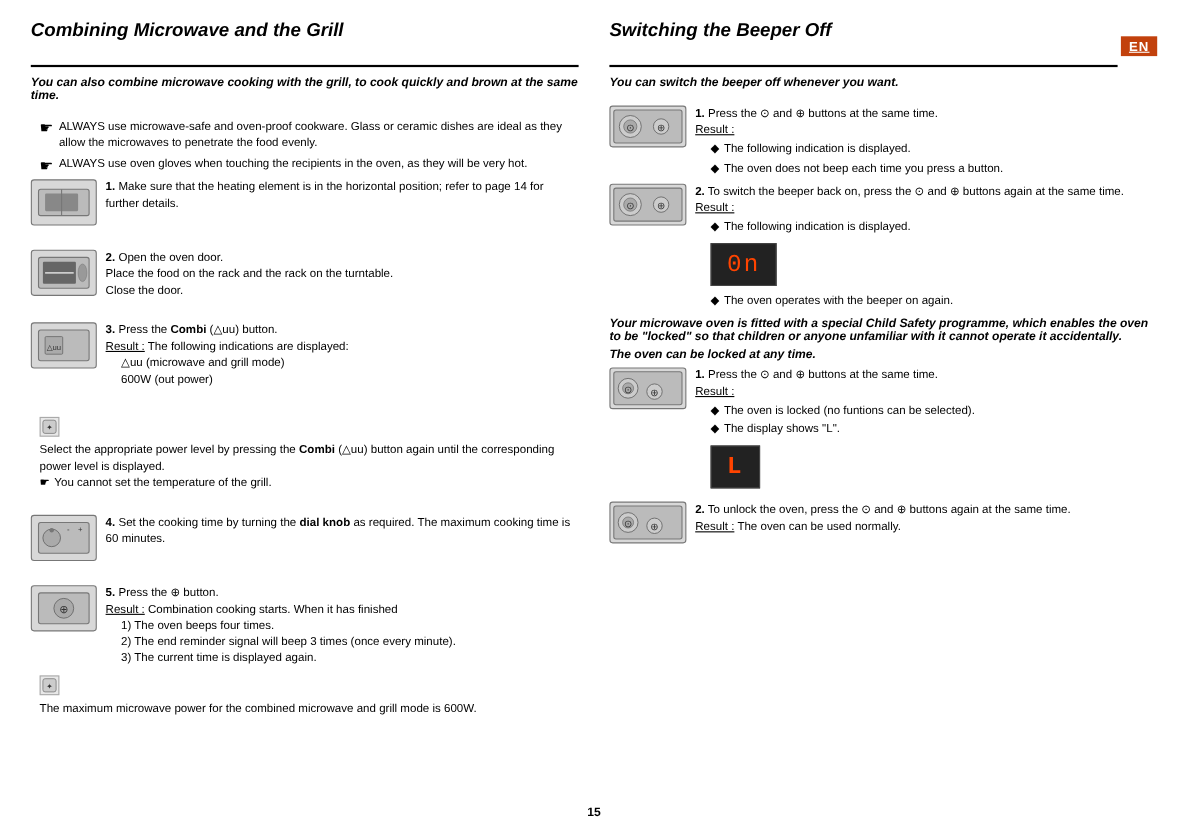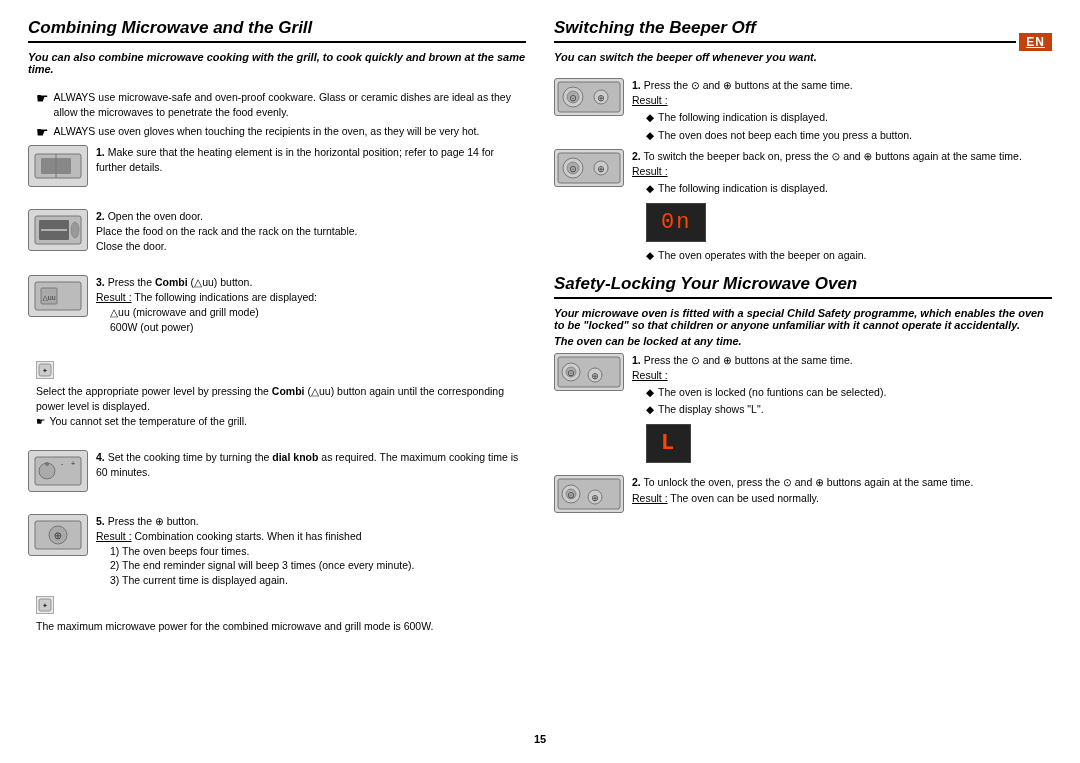--- a/index.html
+++ b/index.html
@@ -32,21 +32,21 @@
     .col-right {
       flex: 1;
       min-width: 0;
       position: relative;
     }
     .section-title {
       font-style: italic;
       font-weight: bold;
       font-size: 17px;
       border-bottom: 2px solid #000;
-      padding-bottom: 3px;
+      padding-bottom: 21px;
       margin-bottom: 8px;
     }
     .section-title-safety {
       font-style: italic;
       font-weight: bold;
       font-size: 17px;
       border-bottom: 2px solid #000;
       padding-bottom: 3px;
       margin-bottom: 8px;
       margin-top: 10px;
@@ -441,21 +441,20 @@
           <div style="margin-left:14px; margin-top:2px; margin-bottom:2px;">
             <div class="display-box-on">0n</div>
           </div>
           <div class="sub-bullet">
             <span class="sub-bullet-diamond">◆</span>
             <span>The oven operates with the beeper on again.</span>
           </div>
         </div>
       </div>
 
-      <div class="section-title-safety">Safety-Locking Your Microwave Oven</div>
       <div class="subtitle" style="font-style:italic;font-weight:bold;font-size:11px;margin-bottom:4px">Your microwave oven is fitted with a special Child Safety programme, which enables the oven to be "locked" so that children or anyone unfamiliar with it cannot operate it accidentally.</div>
       <div style="font-weight:bold;font-style:italic;font-size:11px;margin-bottom:6px">The oven can be locked at any time.</div>
 
       <div class="right-step-row">
         <div class="right-oven-draw">
           <svg width="64" height="32" viewBox="0 0 64 32">
             <rect x="1" y="1" width="62" height="30" rx="2" fill="#bbb" stroke="#777" stroke-width="1"></rect>
             <circle cx="14" cy="16" r="9" fill="#ccc" stroke="#666" stroke-width="0.8"></circle>
             <circle cx="14" cy="16" r="5" fill="#aaa" stroke="#666" stroke-width="0.6"></circle>
             <text x="14" y="20" text-anchor="middle" font-size="9" fill="#333">⊙</text>

